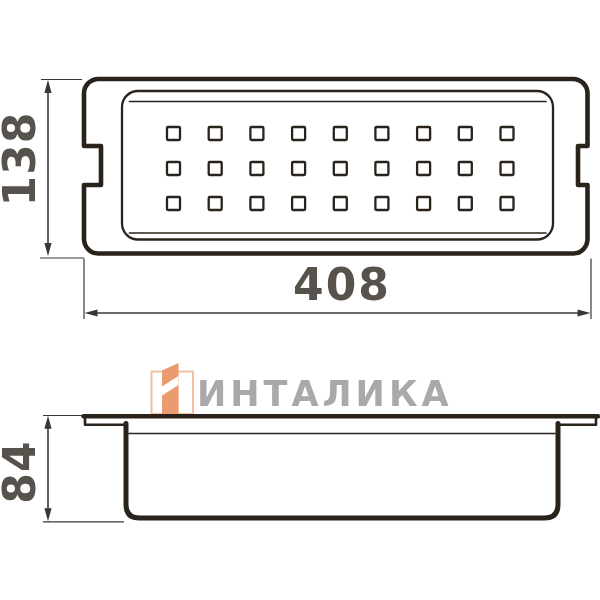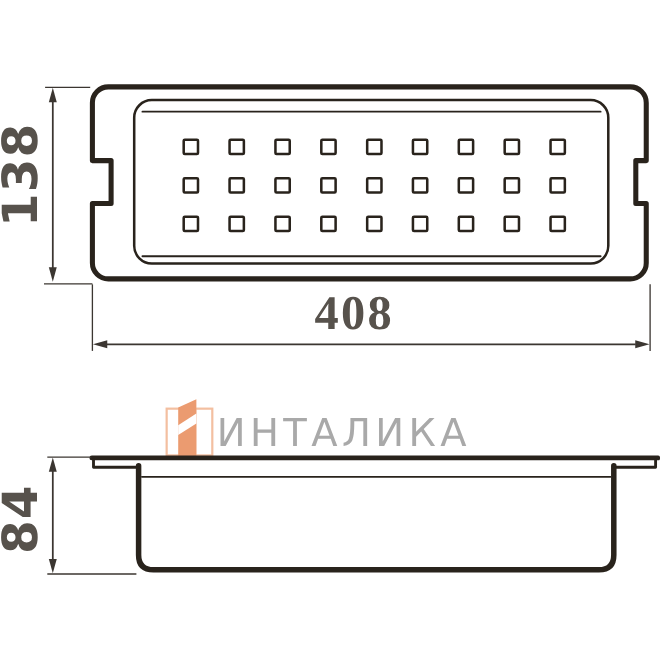--- a/index.html
+++ b/index.html
@@ -22,21 +22,21 @@
   
   .dim-label{
     position:absolute;width:160px;line-height:44px;font-size:44px;font-weight:bold;
     color:var(--dim_text);text-align:center;letter-spacing:1px;white-space:nowrap;
     user-select:none;
   }
   .rot{transform:rotate(-90deg);}
   
   .brand-text{
     position:absolute;left:197px;top:377px;line-height:35px;font-size:35px;
-    font-weight:normal;letter-spacing:4px;color:var(--brand_text);white-space:nowrap;
+    font-weight:bold;letter-spacing:4px;color:var(--brand_text);white-space:nowrap;
     user-select:none;
   }
   .brand-mark{position:absolute;left:150px;top:362px;}
 </style>
 </head>
 <body>
 
 <div class="stage">
 
   <svg class="brand-mark" width="46" height="54" viewBox="0 0 46 54">
@@ -116,15 +116,15 @@
     <g>
       <path class="extline" d="M 43 415.5 H 83"></path>
       <path class="extline" d="M 43 521.8 H 124"></path>
       <path class="dimline" d="M 48 428 V 509"></path>
       <polygon class="arrow" points="48,415.8 44.4,428.8 51.6,428.8"></polygon>
       <polygon class="arrow" points="48,521.2 44.4,508.2 51.6,508.2"></polygon>
     </g>
   </svg>
 
   <div class="dim-label rot" style="left:-60.5px;top:136.5px;">138</div>
-  <div class="dim-label" style="left:242px;top:263px;letter-spacing:2px;font-family:Liberation Serif, serif;">408</div>
+  <div class="dim-label" style="left:262px;top:263px;letter-spacing:2px;">408</div>
   <div class="dim-label rot" style="left:-60px;top:449.5px;">84</div>
 </div>
 
 </body></html>

